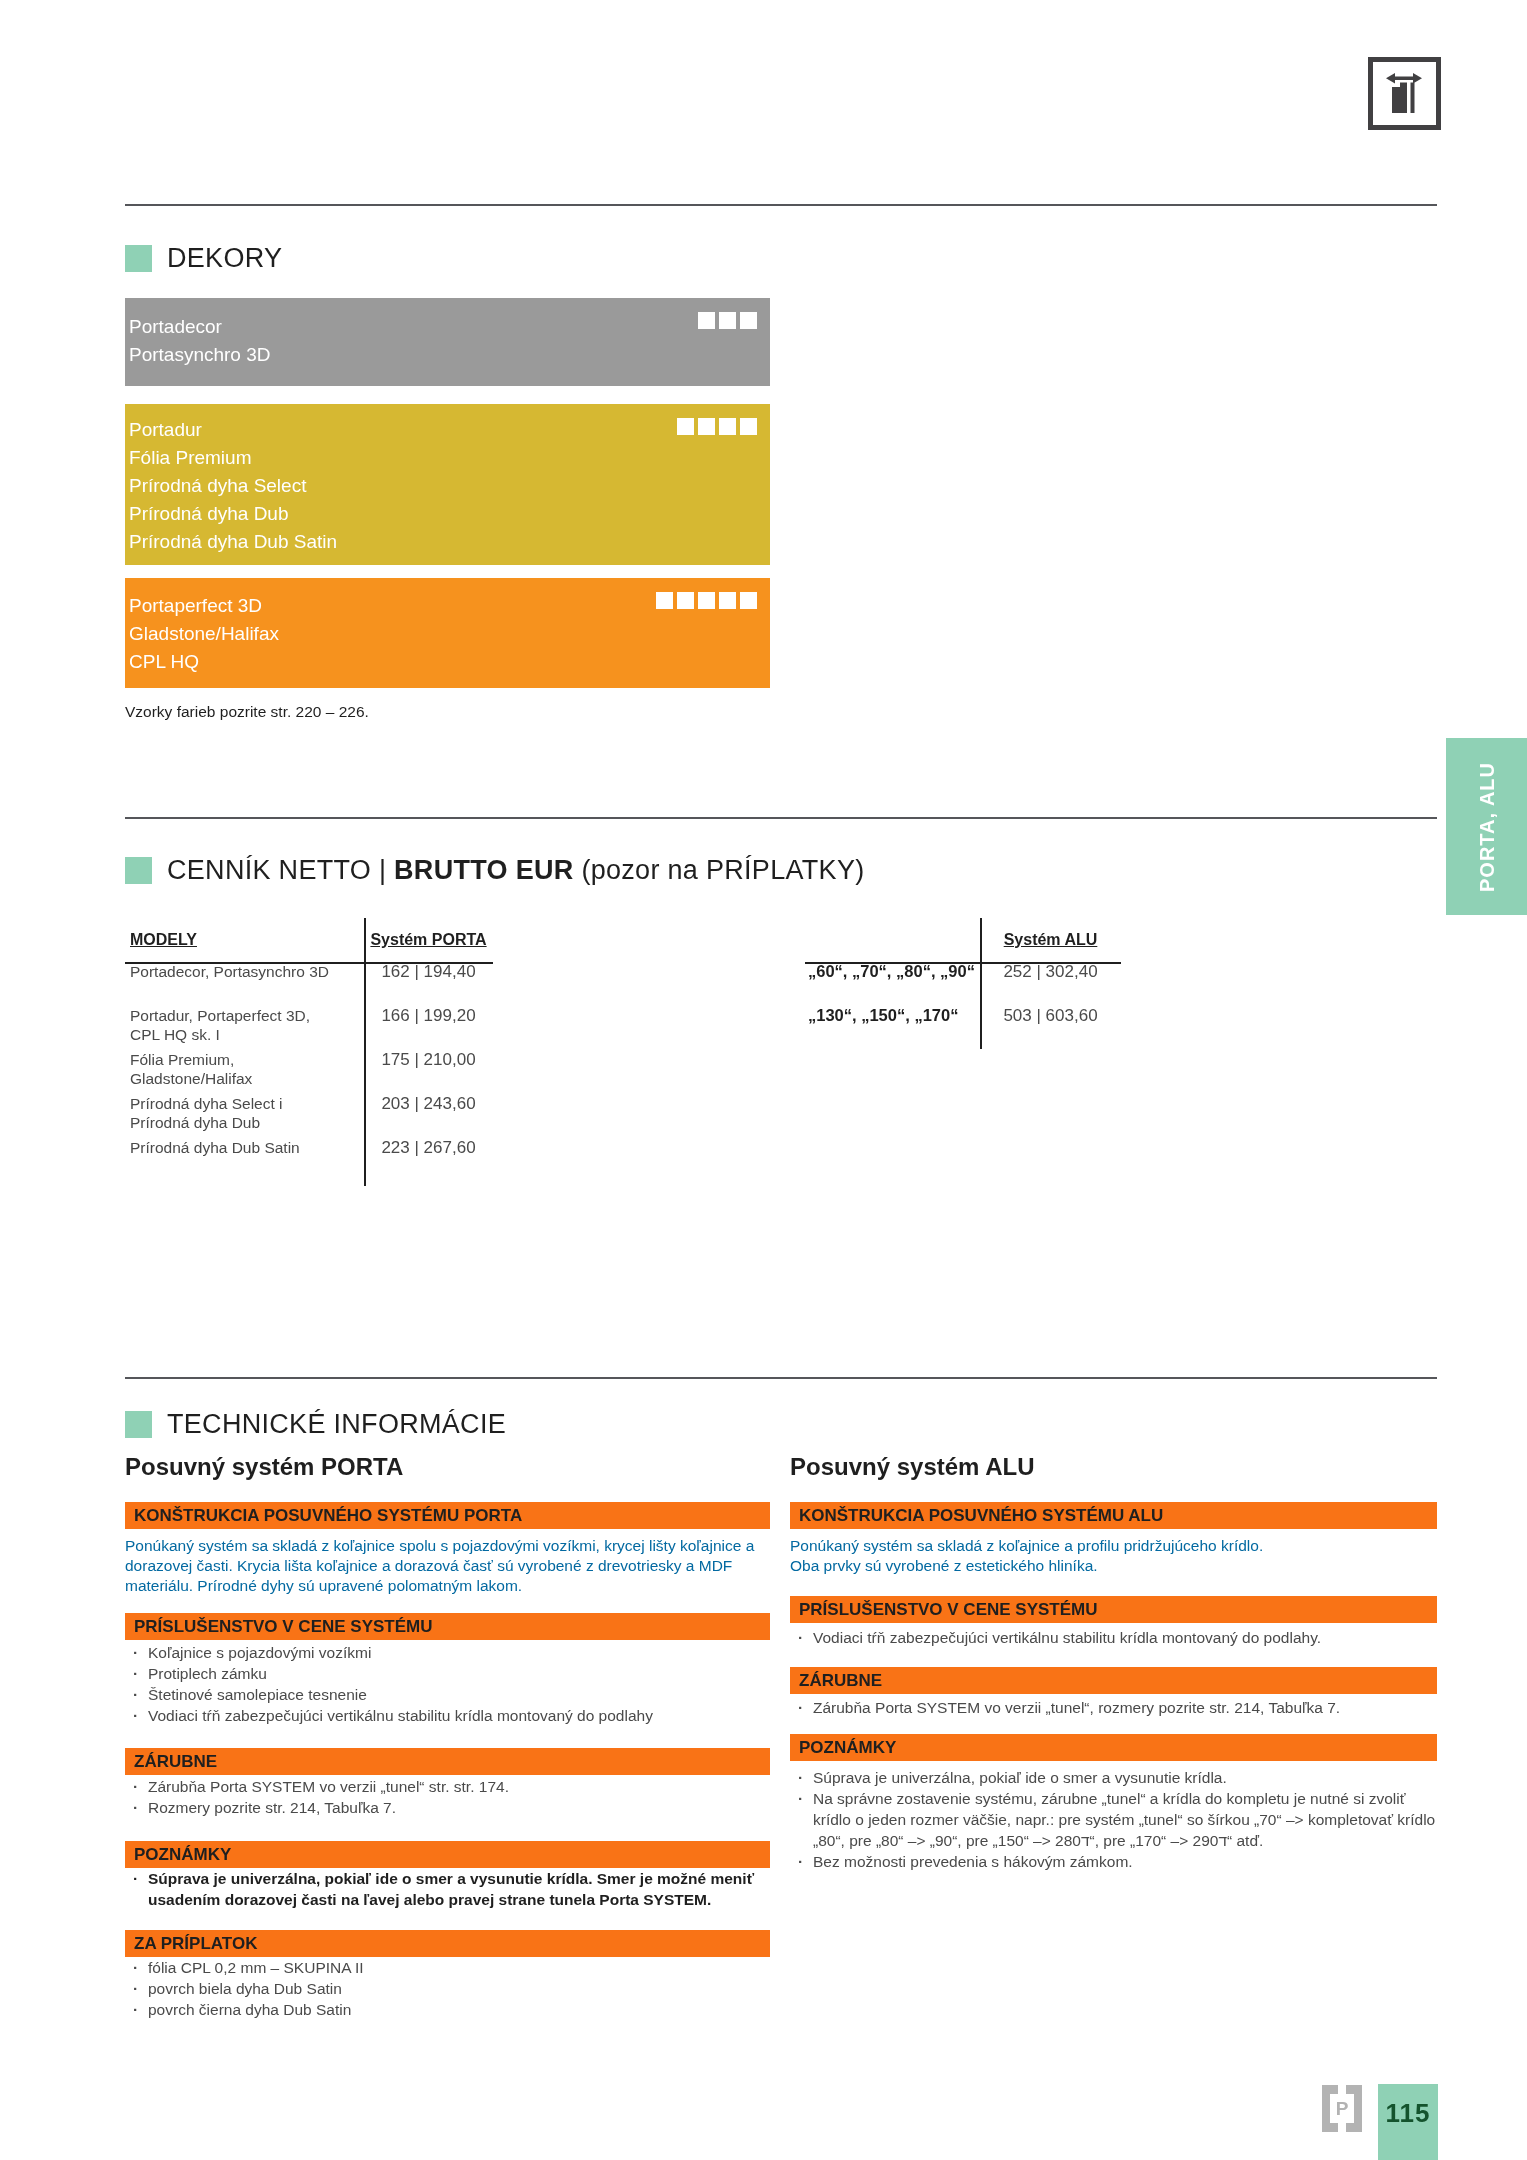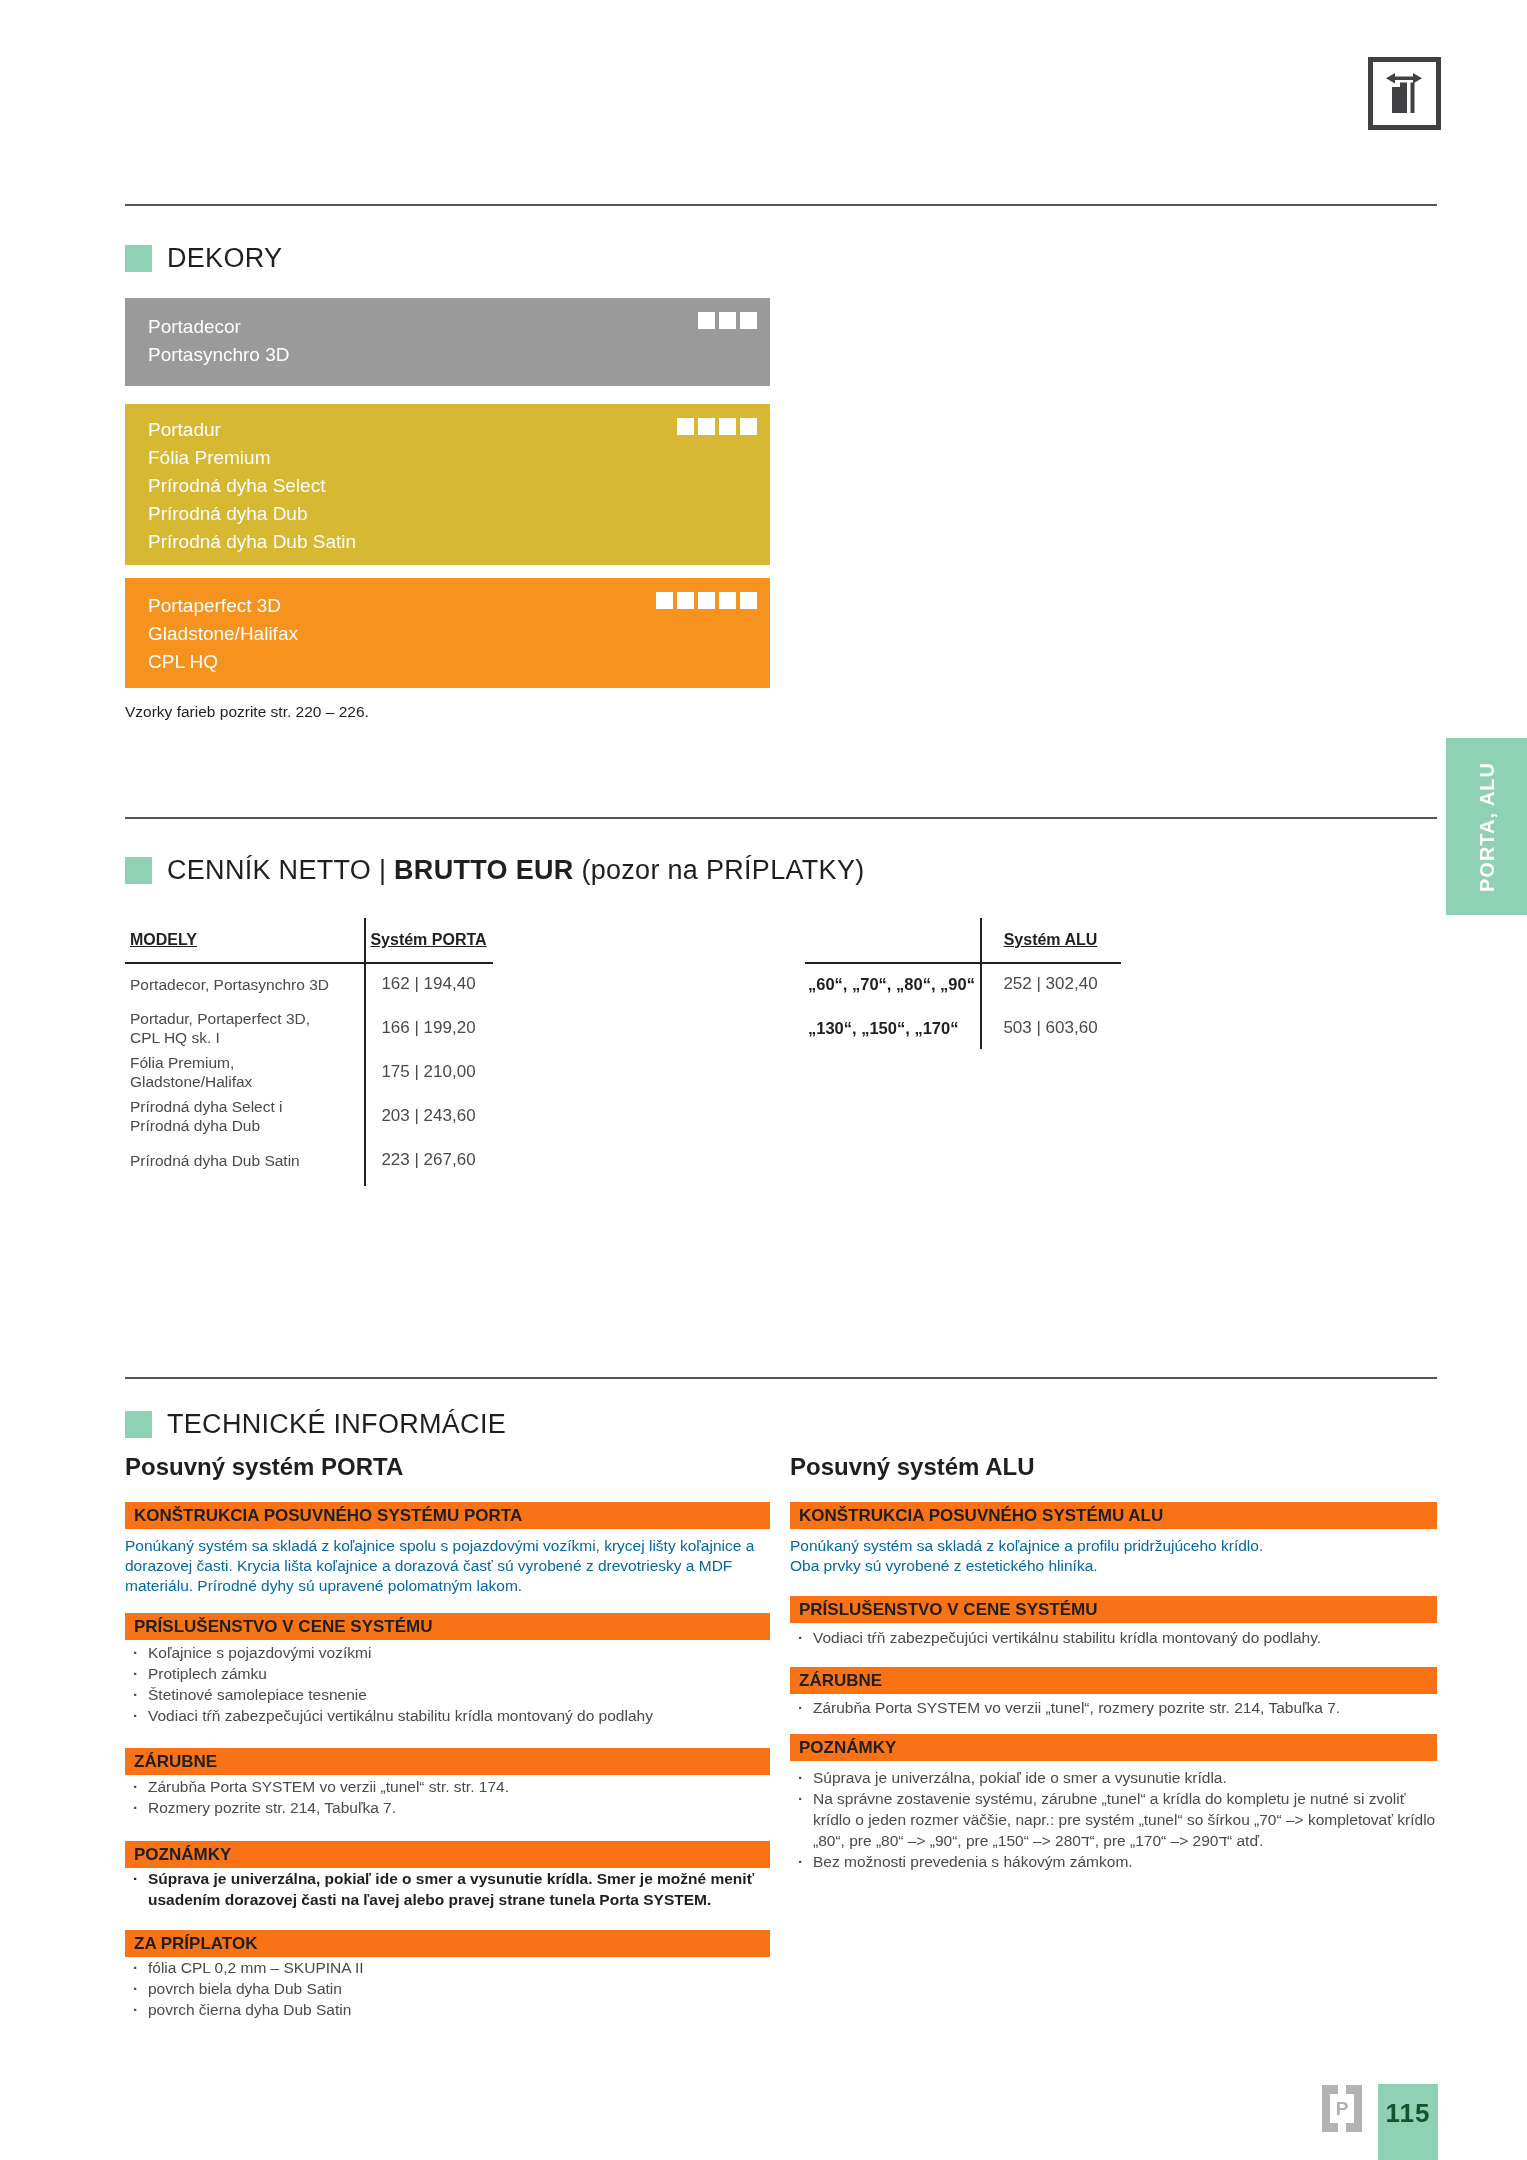--- a/index.html
+++ b/index.html
@@ -14,42 +14,42 @@
          box-sizing:border-box;display:flex;align-items:center;justify-content:center;background:#fff;}
 
   
   .sec-h{position:absolute;left:125px;display:flex;align-items:center;gap:15px;}
   .sec-h .sq{width:27px;height:27px;background:#8FD1B5;flex:0 0 auto;}
   .sec-h .txt{font-size:27px;color:#1f1f1f;letter-spacing:.3px;white-space:nowrap;}
   .sec-h .txt b{font-weight:bold;}
 
   
   .dbox{position:absolute;left:125px;width:645px;color:#ffffff;font-size:19px;box-sizing:border-box;}
-  .dbox .dline{padding-left:23px;line-height:28px;white-space:nowrap;}
+  .dbox .dline{padding-left:4px;line-height:28px;white-space:nowrap;}
   .dbox-gray{top:298px;height:88px;background:#9A9A9A;padding-top:15px;}
   .dbox-yellow{top:404px;height:161px;background:#D6B832;padding-top:12px;}
   .dbox-orange{top:578px;height:110px;background:#F6921E;padding-top:14px;}
   .sqrow{position:absolute;top:14px;right:13px;display:flex;gap:4px;}
   .sqrow span{width:17px;height:17px;background:#ffffff;display:block;}
 
   .note{position:absolute;left:125px;top:703px;font-size:15.5px;color:#1f1f1f;}
 
   
   .ptable{position:absolute;top:918px;}
   .pt-left{left:125px;width:368px;}
   .pt-right{left:805px;width:316px;}
   .pt-head{height:44px;display:flex;align-items:center;font-weight:bold;font-size:16px;color:#1f1f1f;text-decoration:underline;}
   .pt-left .pt-head .h1{width:239px;padding-left:5px;box-sizing:border-box;}
   .pt-right .pt-head .h1{width:175px;}
   .pt-h2{flex:1;text-align:center;}
   .pt-hline{position:absolute;top:44px;left:0;right:0;height:2px;background:#1f1f1f;}
   .pt-vline{position:absolute;top:0;width:2px;background:#1f1f1f;}
   .pt-left .pt-vline{left:239px;height:268px;}
   .pt-right .pt-vline{left:175px;height:131px;}
-  .pt-row{display:flex;align-items:center;min-height:44px;}
+  .pt-row{display:flex;align-items:flex-start;min-height:44px;}
   .pt-left .c1{width:239px;padding-left:5px;padding-right:22px;box-sizing:border-box;
                font-size:15.5px;line-height:19px;color:#4a4a4a;}
   .pt-left .c2{width:129px;text-align:center;font-size:17px;color:#4a4a4a;}
   .pt-right .c1{width:175px;padding-left:3px;box-sizing:border-box;font-weight:bold;
                 font-size:16.5px;color:#1f1f1f;}
   .pt-right .c2{width:141px;text-align:center;font-size:17px;color:#4a4a4a;}
 
   
   .tech-title{position:absolute;font-size:24px;font-weight:bold;color:#1f1f1f;white-space:nowrap;}
   .tbar{position:absolute;height:27px;line-height:27px;background:#f97316;font-weight:bold;

